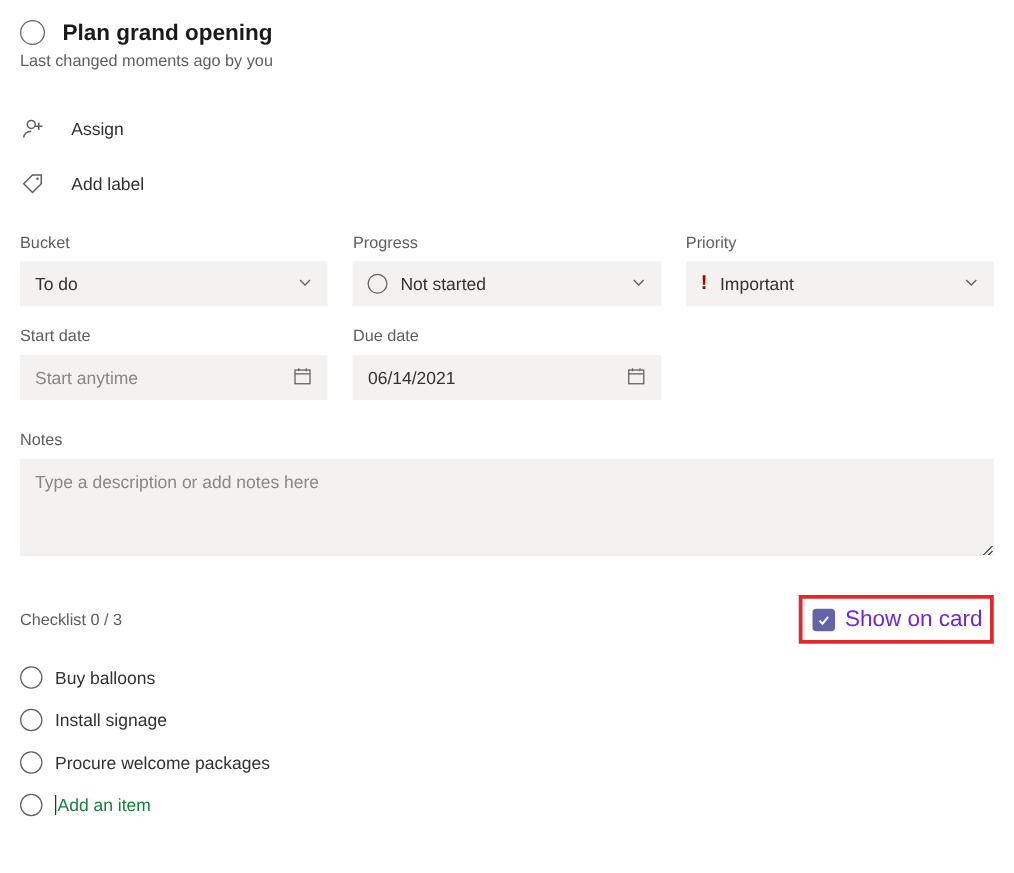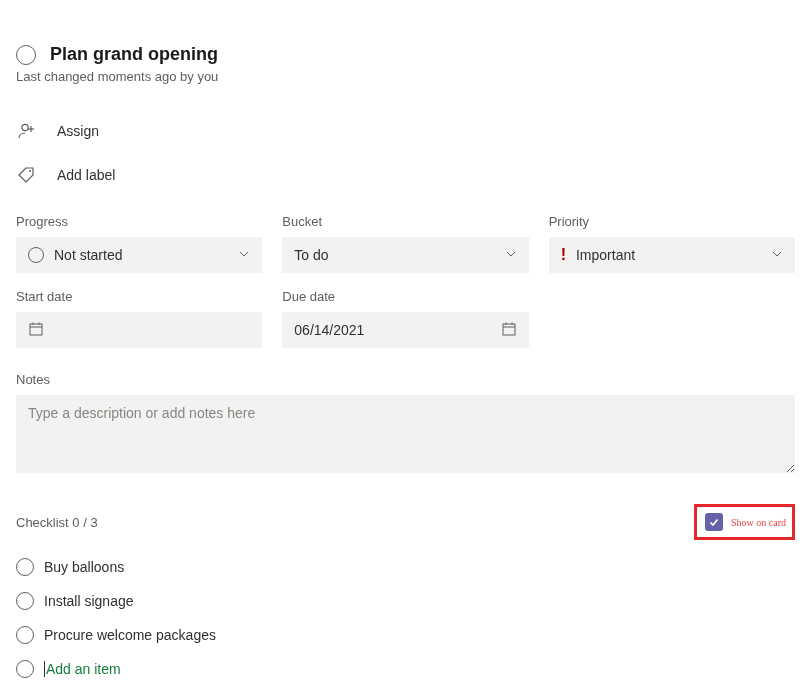--- a/index.html
+++ b/index.html
@@ -10,24 +10,23 @@
     }
     body {
       background: #fff;
       padding: 16px;
       width: 811px;
       color: #323130;
       font-size: 14px;
     }
     .header-row {
       display: flex;
-      align-items: flex-end;
+      align-items: flex-start;
       gap: 14px;
       margin-bottom: 4px;
-      margin-top: 28px;
     }
     .task-status-circle {
       width: 20px;
       height: 20px;
       border: 1.5px solid #616161;
       border-radius: 50%;
       flex-shrink: 0;
     }
     .task-title {
       font-size: 18px;
@@ -159,23 +158,22 @@
       width: 18px;
       height: 18px;
       background: #6264a7;
       border-radius: 3px;
       display: flex;
       align-items: center;
       justify-content: center;
       color: #fff;
     }
     .show-on-card-label {
-      font-size: 10px;
-      color: #ef4444;
-      font-family: Liberation Serif, serif;
+      font-size: 18px;
+      color: #6d28d9;
     }
     .checklist-item {
       display: flex;
       align-items: center;
       gap: 10px;
       margin-bottom: 16px;
     }
     .checklist-circle {
       width: 18px;
       height: 18px;
@@ -220,67 +218,68 @@
   <div class="action-icon">
     <svg width="20" height="20" viewBox="0 0 20 20" fill="none" stroke="currentColor" stroke-width="1.2">
       <path d="M10 3 L3 10 L10 17 L17 10 L17 3 Z" transform="translate(-1 0)"></path>
       <circle cx="13" cy="6" r="1" fill="currentColor" stroke="none"></circle>
     </svg>
   </div>
   <span class="action-text">Add label</span>
 </div>
 
 <div class="fields-grid">
+  <div class="field-block">
+    <div class="field-label">Bucket</div>
+    <div class="dropdown">
+      <span class="dropdown-value">To do</span>
+      <span class="chevron">
+        <svg width="12" height="12" viewBox="0 0 12 12">
+            <path d="M2 4 L6 8 L10 4" fill="none" stroke="currentColor" stroke-width="1"></path>
+          </svg>
+      </span>
+    </div>
+  </div>
+
   <div class="field-block">
     <div class="field-label">Progress</div>
     <div class="dropdown">
       <div class="dropdown-inner">
         <div class="progress-circle"></div>
         <span class="dropdown-value">Not started</span>
       </div>
       <span class="chevron">
         <svg width="12" height="12" viewBox="0 0 12 12">
             <path d="M2 4 L6 8 L10 4" fill="none" stroke="currentColor" stroke-width="1"></path>
           </svg>
       </span>
     </div>
   </div>
 
   <div class="field-block">
-    <div class="field-label">Bucket</div>
-    <div class="dropdown">
-      <span class="dropdown-value">To do</span>
-      <span class="chevron">
-        <svg width="12" height="12" viewBox="0 0 12 12">
-            <path d="M2 4 L6 8 L10 4" fill="none" stroke="currentColor" stroke-width="1"></path>
-          </svg>
-      </span>
-    </div>
-  </div>
-
-  <div class="field-block">
     <div class="field-label">Priority</div>
     <div class="dropdown">
       <div class="dropdown-inner">
         <span class="priority-mark">!</span>
         <span class="dropdown-value">Important</span>
       </div>
       <span class="chevron">
         <svg width="12" height="12" viewBox="0 0 12 12">
             <path d="M2 4 L6 8 L10 4" fill="none" stroke="currentColor" stroke-width="1"></path>
           </svg>
       </span>
     </div>
   </div>
 </div>
 
 <div class="dates-grid">
   <div class="field-block">
     <div class="field-label">Start date</div>
     <div class="date-input">
+      <span class="date-value date-placeholder">Start anytime</span>
       <span class="calendar-icon">
         <svg width="16" height="16" viewBox="0 0 16 16" fill="none" stroke="currentColor" stroke-width="1">
           <rect x="2" y="3" width="12" height="11"></rect>
           <line x1="2" y1="6" x2="14" y2="6"></line>
           <line x1="5" y1="1.5" x2="5" y2="4"></line>
           <line x1="11" y1="1.5" x2="11" y2="4"></line>
         </svg>
       </span>
     </div>
   </div>

